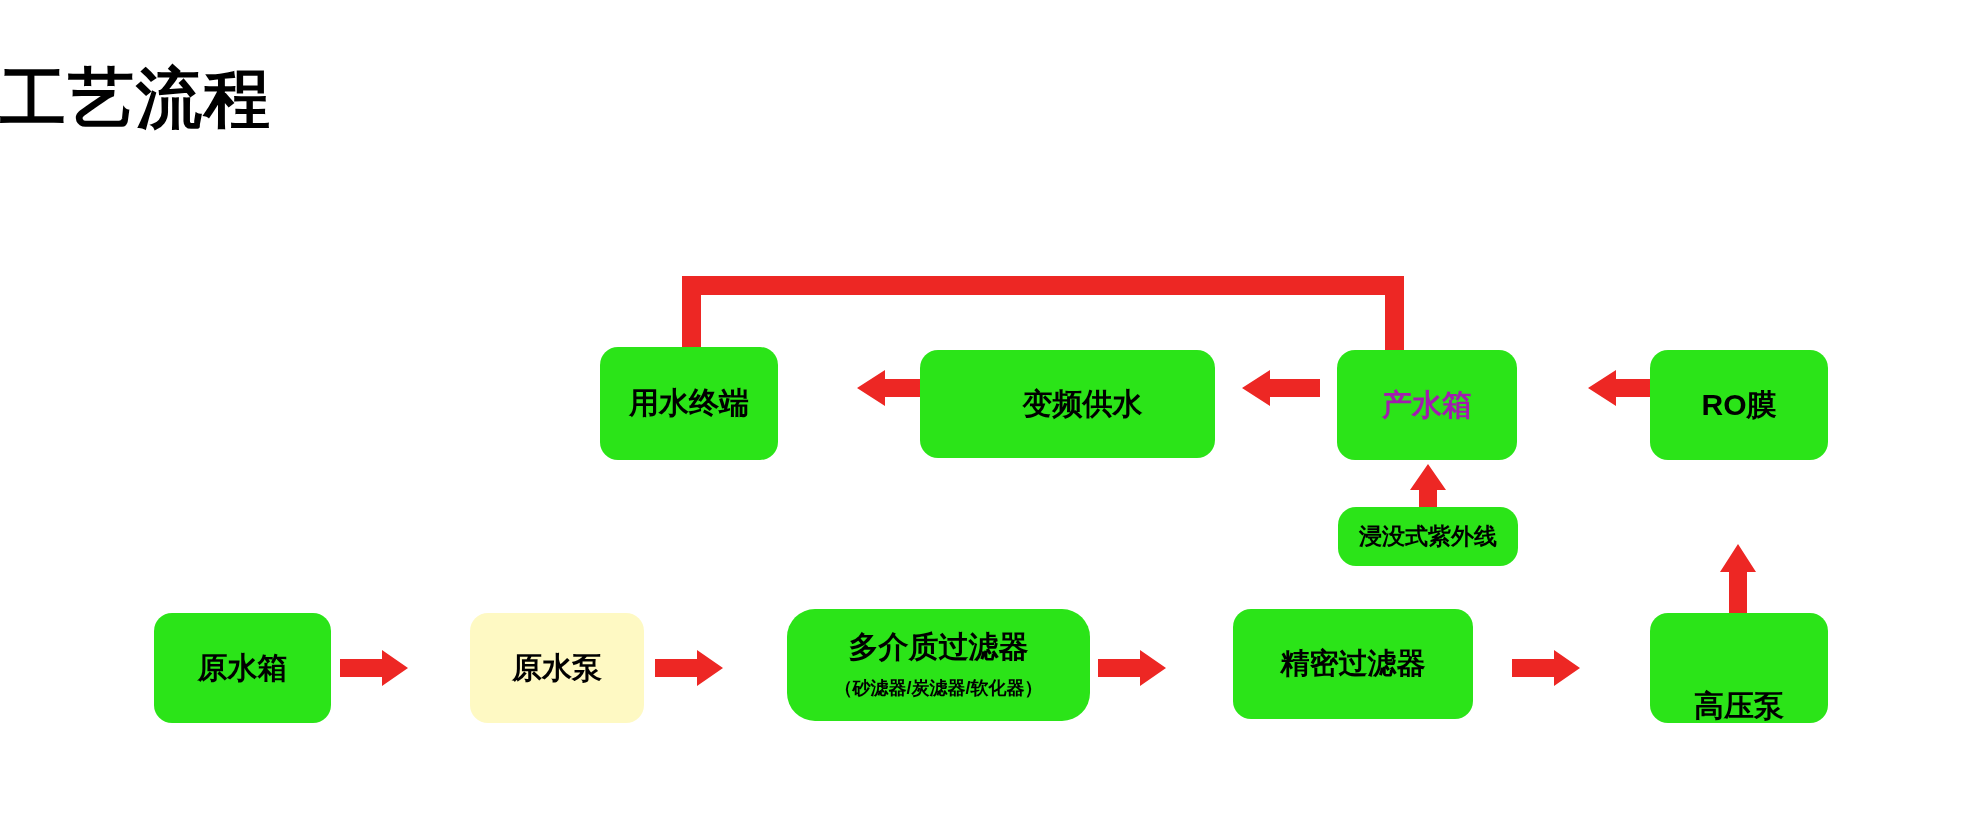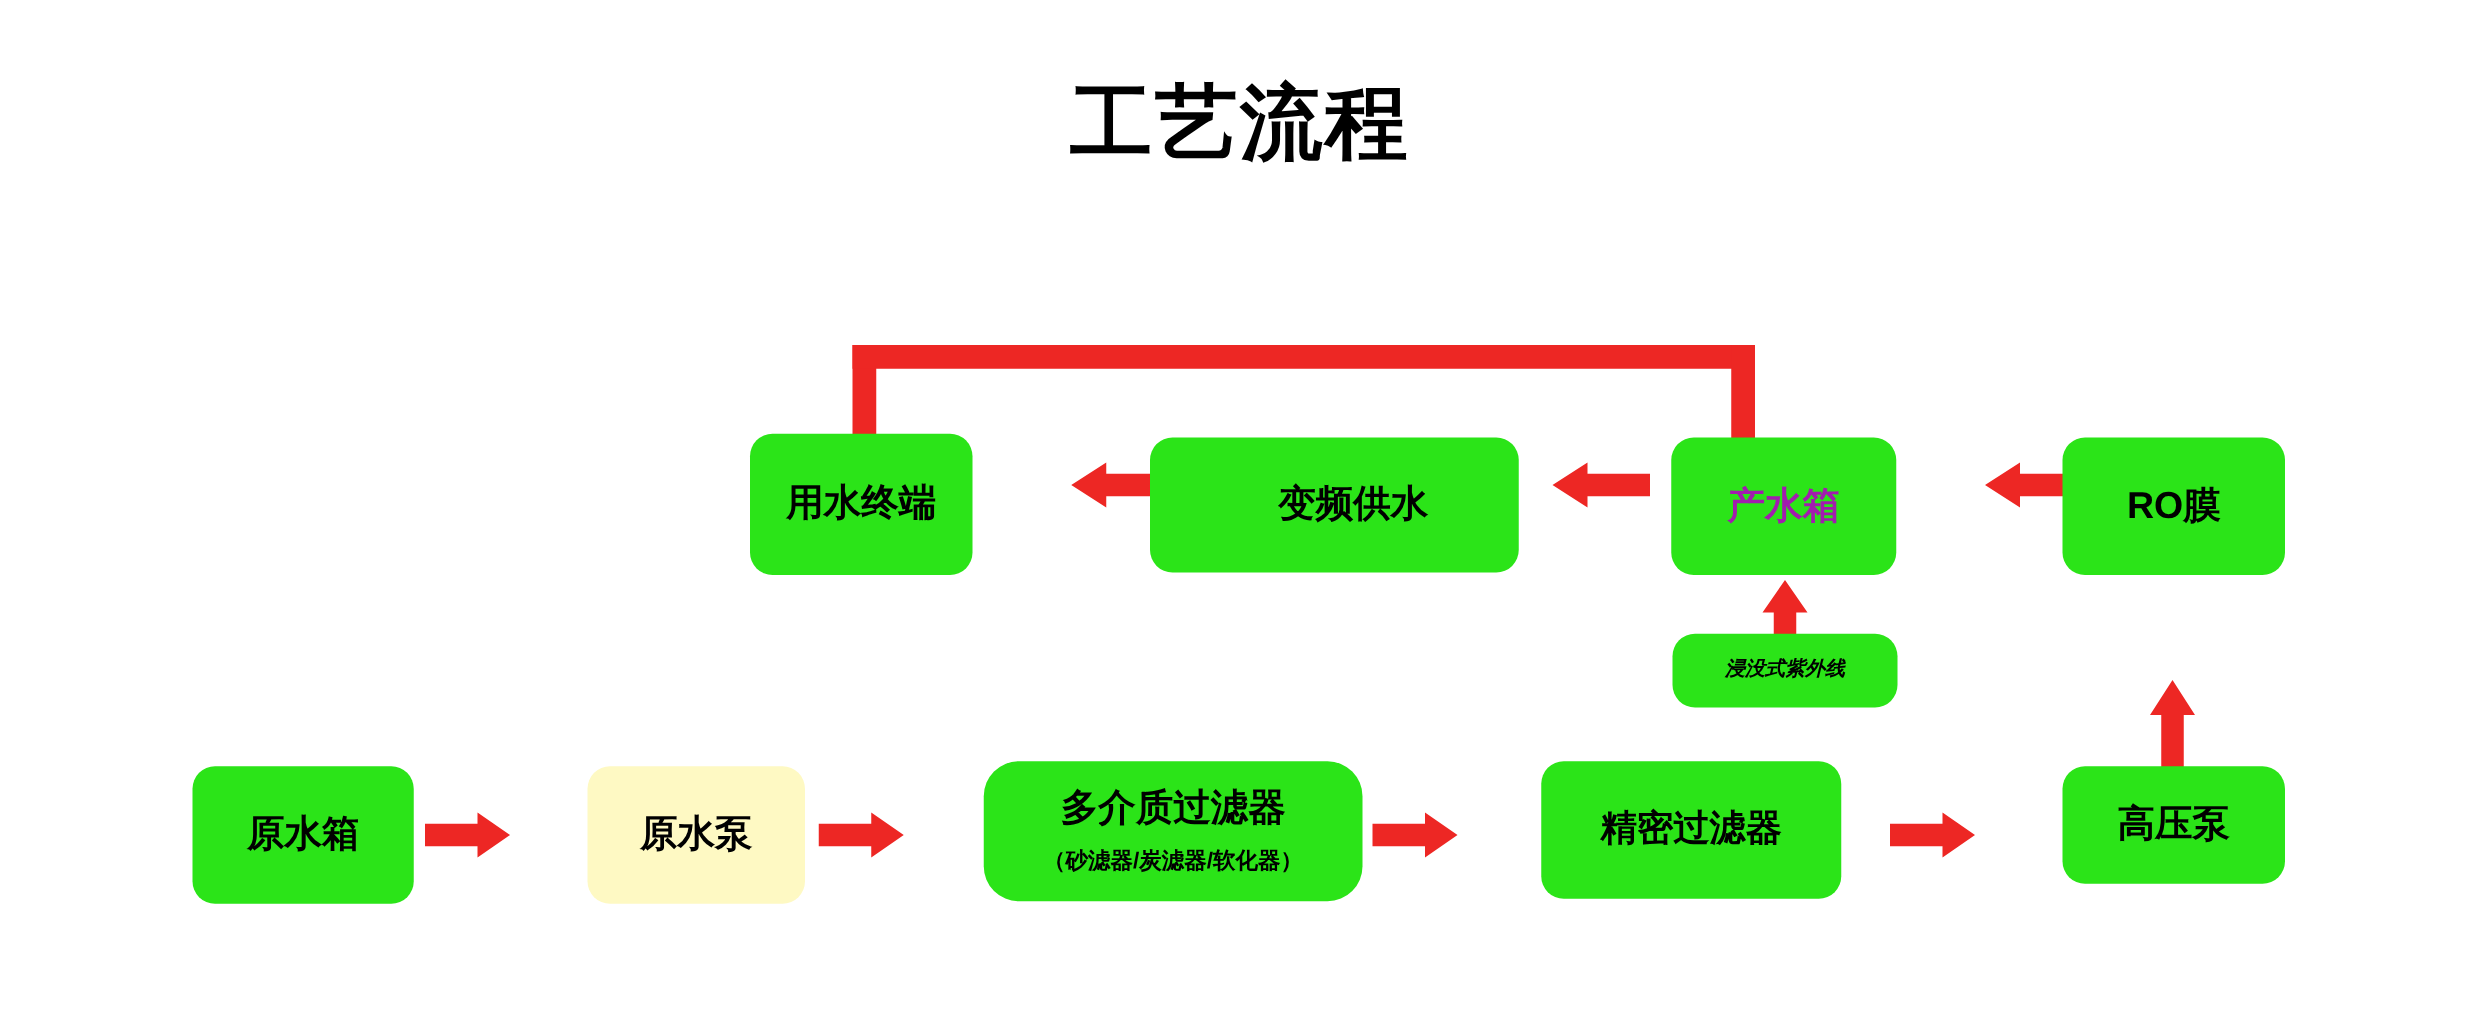--- a/index.html
+++ b/index.html
@@ -15,21 +15,21 @@
     width: 1984px;
     height: 819px;
     background: #ffffff;
     overflow: hidden;
   }
   #page-title {
     position: absolute;
     left: 0;
     top: 62px;
     width: 1984px;
-    text-align: center;
+    text-align: left;
     font-size: 66px;
     font-weight: 700;
     color: #000000;
     letter-spacing: 2px;
     line-height: 1.1;
     white-space: nowrap;
   }
   .node {
     position: absolute;
     background: var(--node-bg, #2BE418);
@@ -50,22 +50,21 @@
   }
   .node .node-sublabel {
     font-size: 18px;
     font-weight: 700;
     line-height: 1.2;
     text-align: center;
     margin-top: 14px;
     white-space: nowrap;
   }
   .node.small .node-label {
-    font-size: 16px;
-    font-style: italic;
+    font-size: 23px;
   }
   .node.compact .node-label {
     font-size: 29px;
   }
   
   .arrow {
     position: absolute;
   }
   .arrow svg {
     display: block;
@@ -179,17 +178,17 @@
       <polygon points="0,11 42,11 42,2 68,20 42,38 42,29 0,29" fill="#ED2724"></polygon>
     </svg>
   </div>
 
   <div class="arrow" style="left:1718px; top:542px; width:40px; height:72px;">
     <svg width="40" height="72" viewBox="0 0 40 72" aria-hidden="true">
       <polygon points="11,72 11,30 2,30 20,2 38,30 29,30 29,72" fill="#ED2724"></polygon>
     </svg>
   </div>
 
-  <div class="node" style="left: 1650px; top: 613px; width: 178px; height: 94px; background: rgb(43, 228, 24); color: rgb(0, 0, 0);">
+  <div class="node" style="left: 1650px; top: 613px; width: 178px; height: 110px; background: rgb(43, 228, 24); color: rgb(0, 0, 0); justify-content: flex-end;">
     <span class="node-label">高压泵</span>
   </div>
 
 </div>
 
 </body></html>

